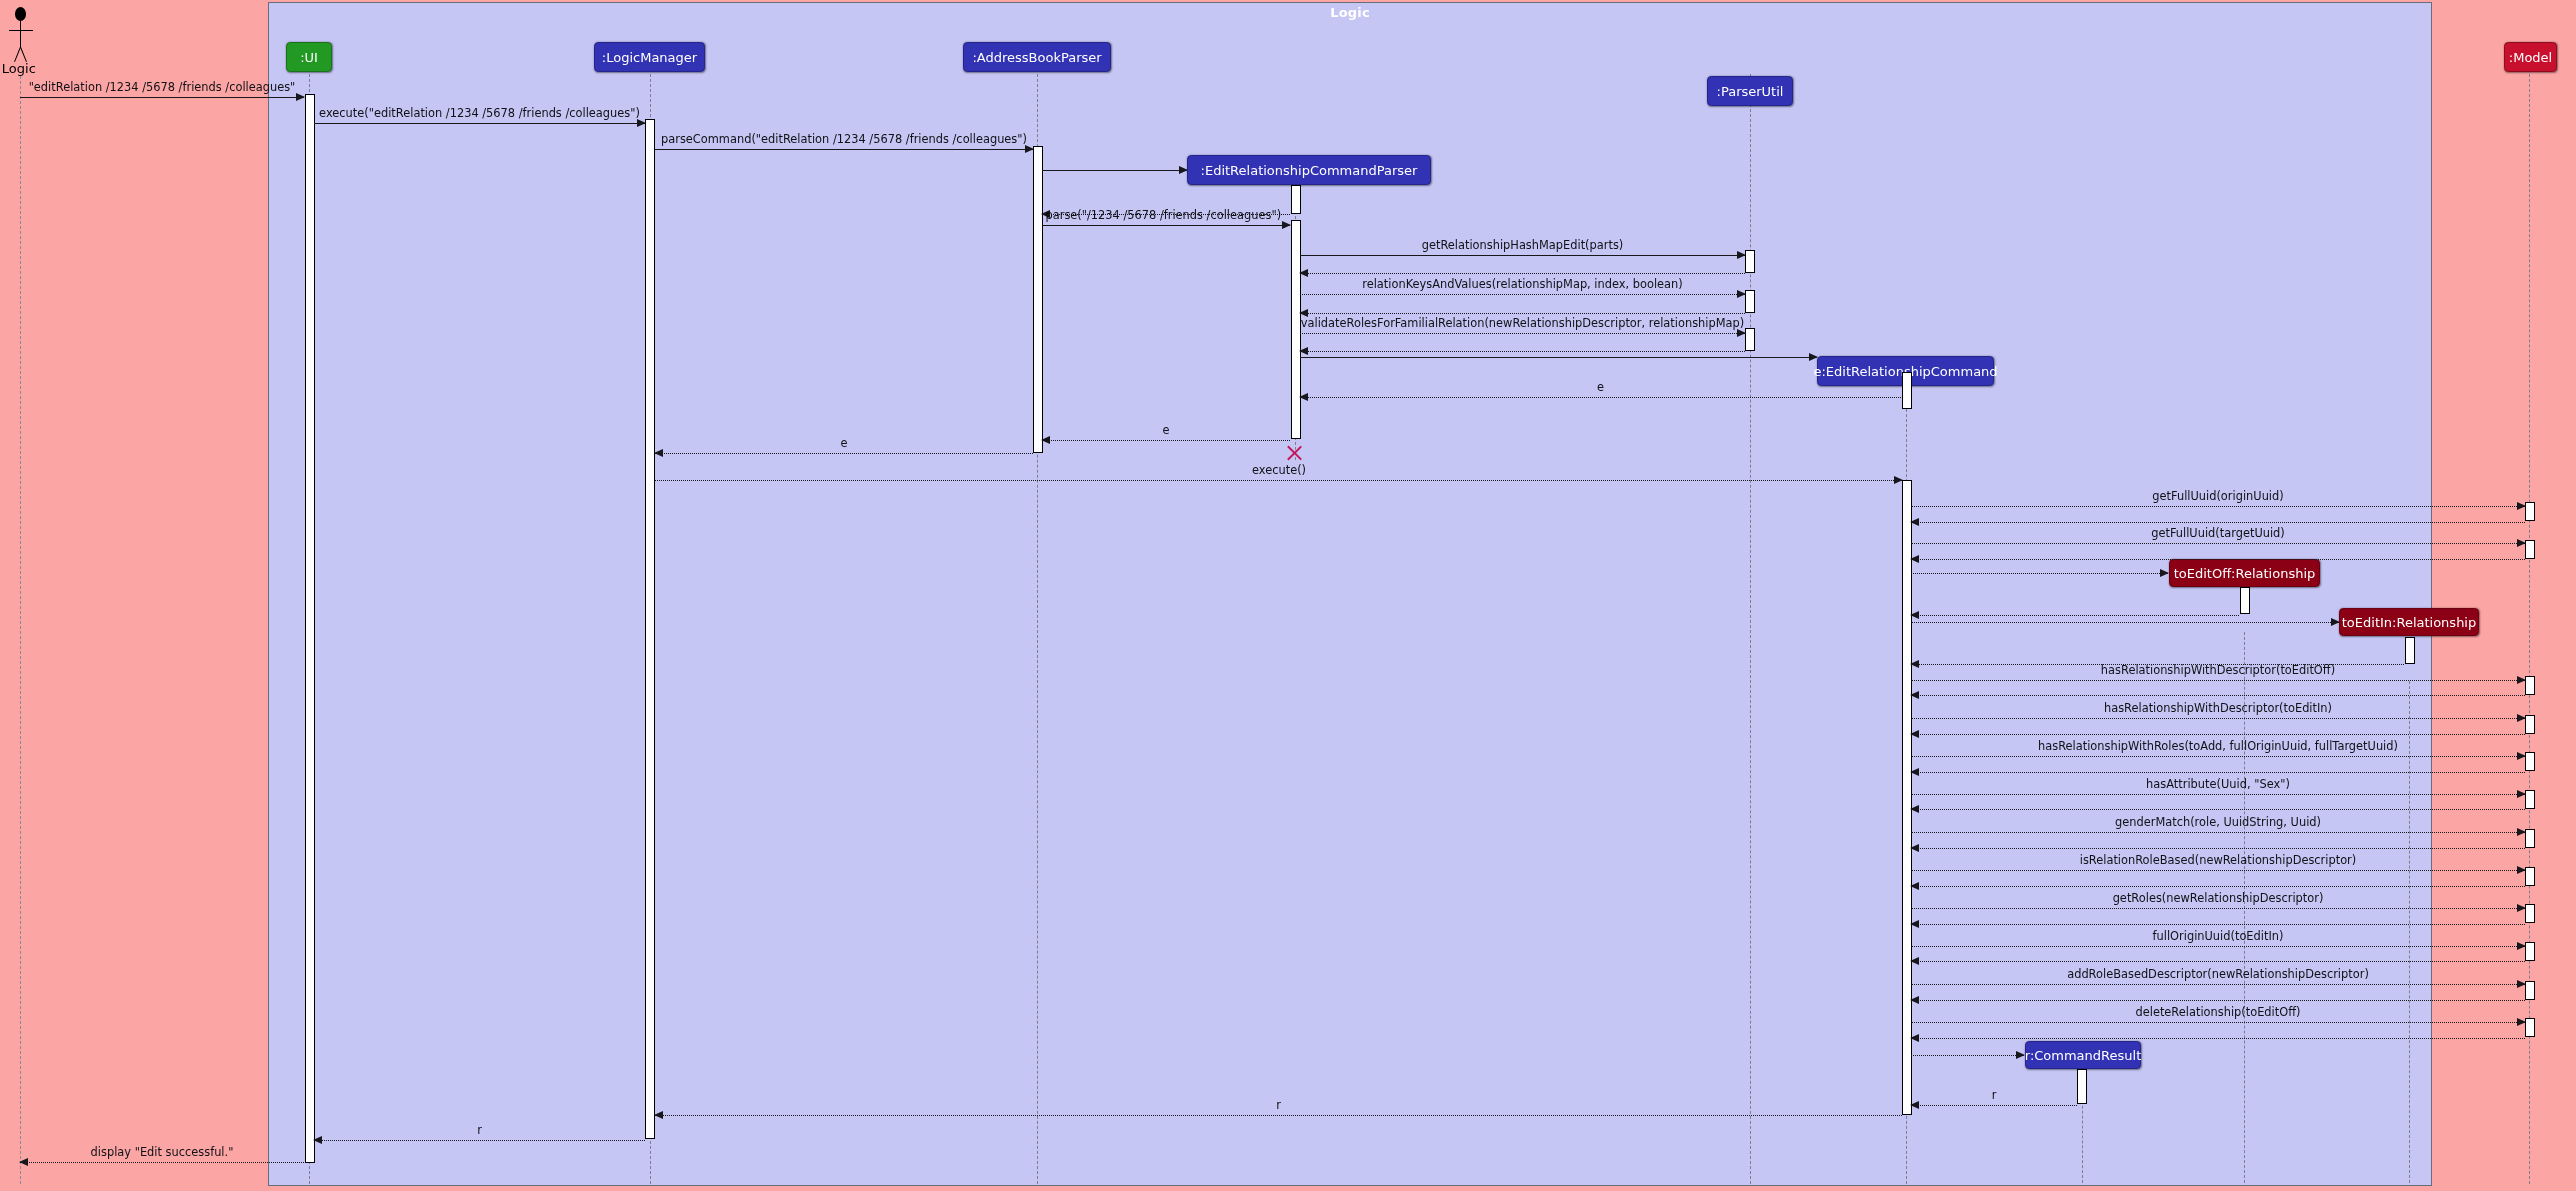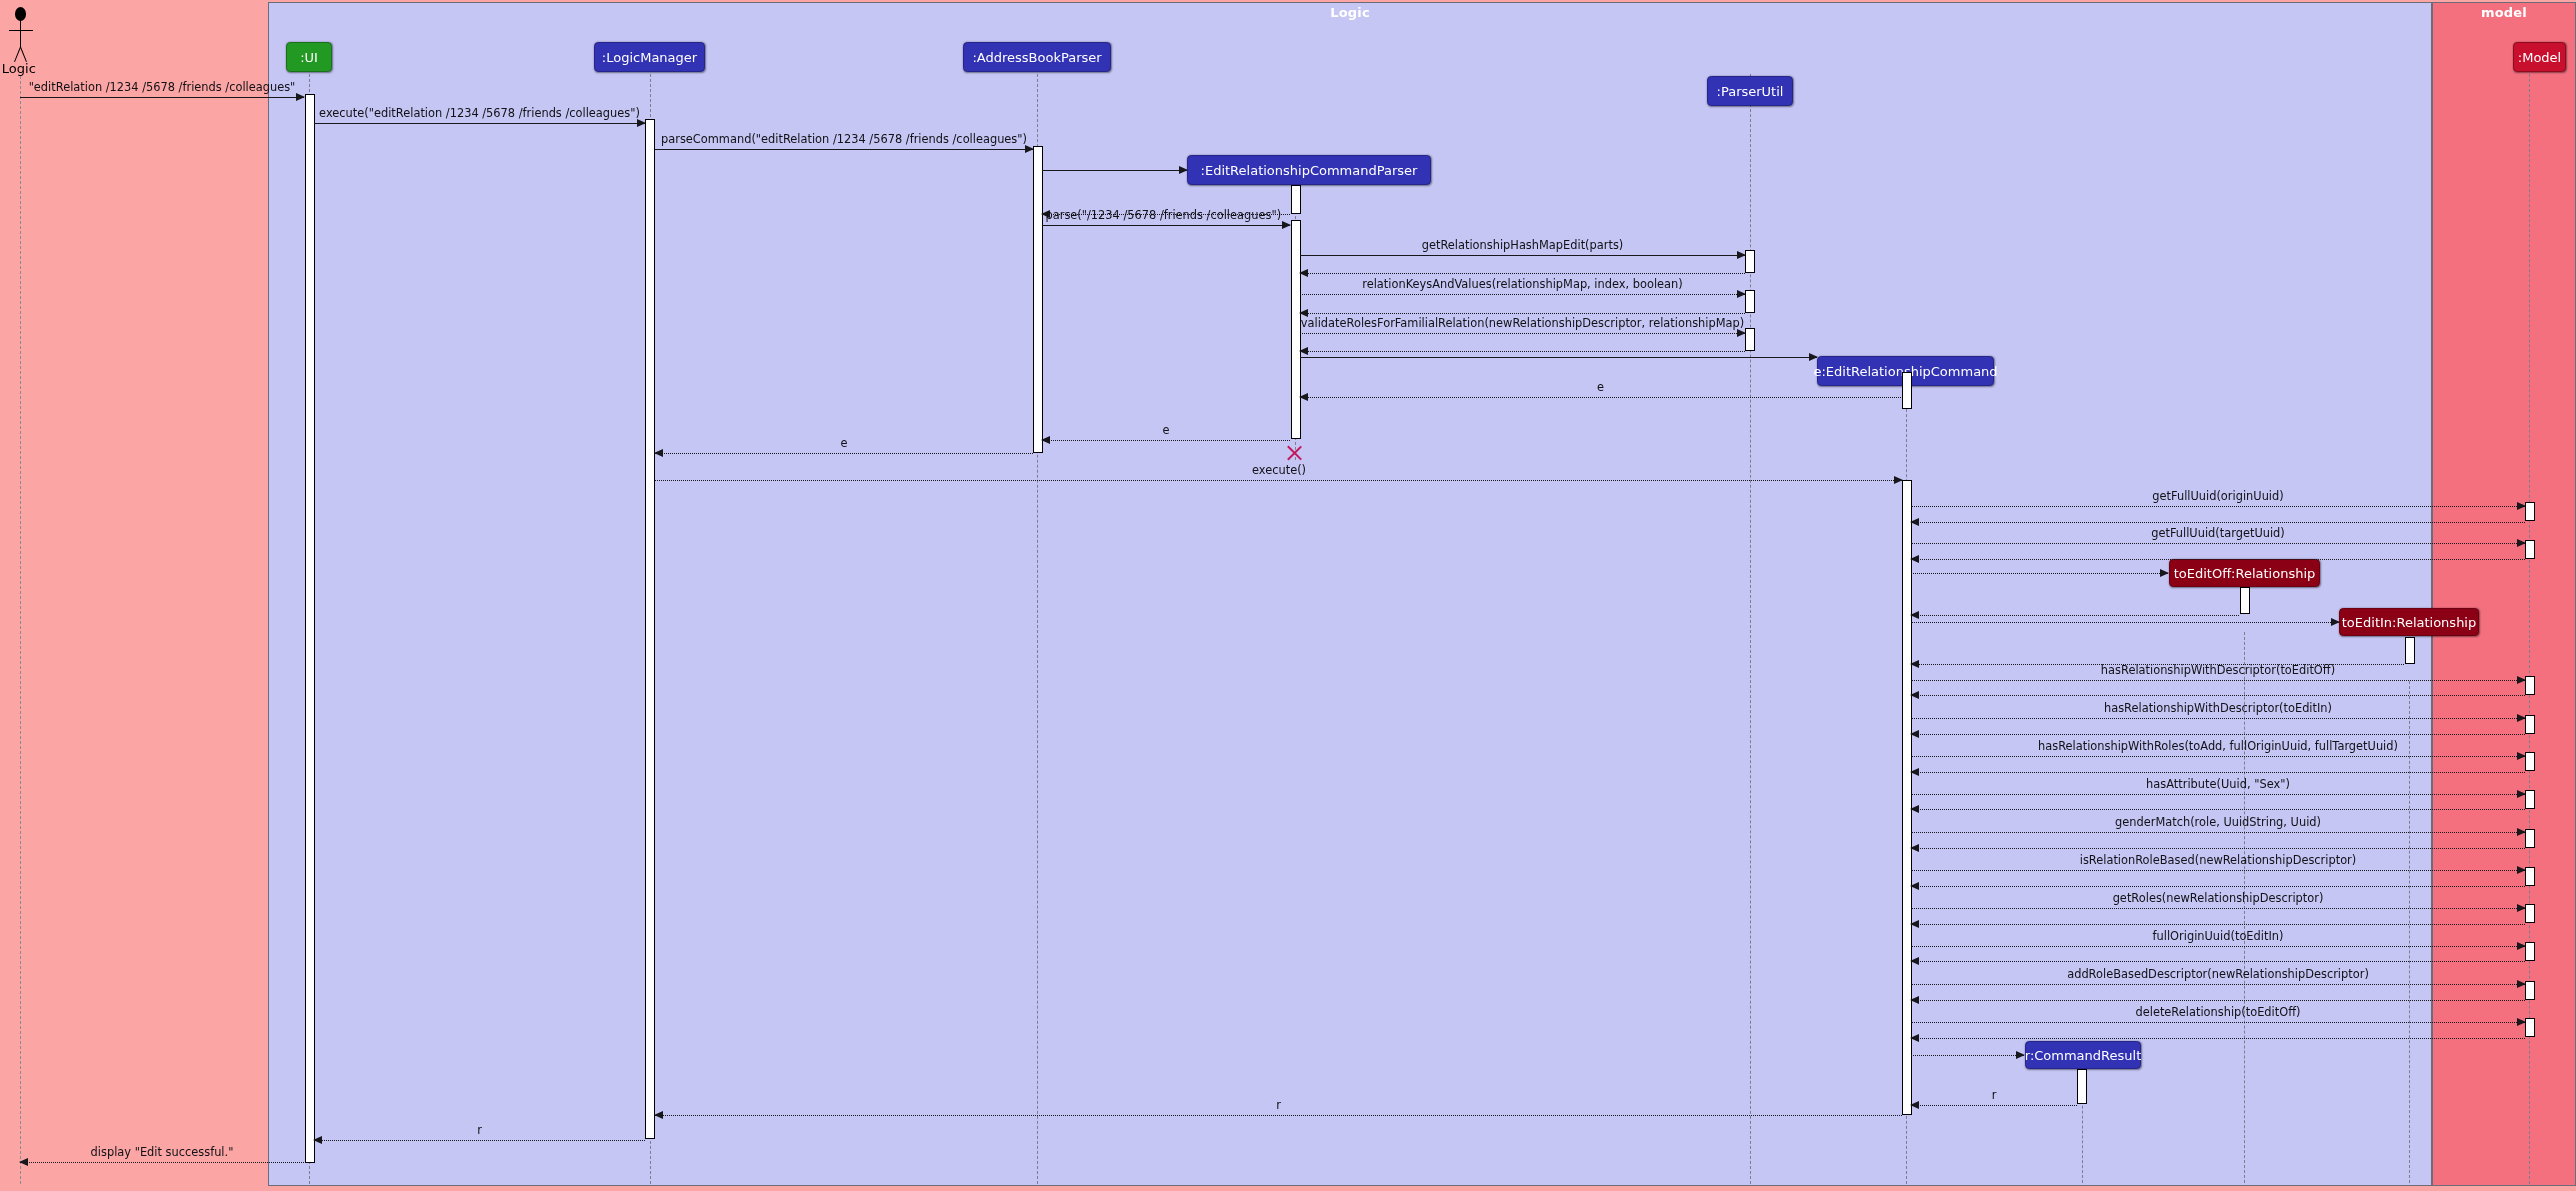--- a/index.html
+++ b/index.html
@@ -16,21 +16,21 @@
   .lifeline.actor{border-left:1.8px dashed #8a8a96;}
 
   
   .part{position:absolute;box-sizing:border-box;color:#fff;font-size:13px;
         white-space:nowrap;border-radius:4.4px;text-align:center;
         display:flex;align-items:center;justify-content:center;
         box-shadow:0.9px 0.9px 1.8px rgba(0,0,0,.45);}
   .part.green{background:#229922;border:0.9px solid #1a6f1a;}
   .part.blue{background:#3232b4;border:0.9px solid #24248a;}
   .part.dred{background:#8b0014;border:0.9px solid #6a0010;}
-  .part.red{background:#c8102e;border:0.9px solid #8f0b20;margin-left:9px;}
+  .part.red{background:#c8102e;border:0.9px solid #8f0b20;}
 
   
   .act{position:absolute;background:#ffffff;border:0.9px solid #000000;box-sizing:border-box;}
 
   
   .msg{position:absolute;height:0;}
   .msg .line{position:absolute;left:0;top:0;width:100%;height:0;}
   .msg.solid .line{border-top:1.2px solid #17171c;}
   .msg.dotted .line{border-top:1.2px dotted #17171c;}
   .arrow{position:absolute;top:-4.4px;width:0;height:0;}
@@ -58,23 +58,20 @@
 </style>
 </head>
 <body>
 
 <div id="stage">
 
   <div class="pkg" style="left:268px;top:1.8px;width:2164px;height:1184px;background:#c5c6f4;">
     <div class="pkg-title">Logic</div>
   </div>
 
-  <div class="pkg" style="left:2432px;top:1.8px;width:144px;height:1184px;background:#f4707f;">
-    <div class="pkg-title">model</div>
-  </div>
 
   <div class="actor-head" style="left:15px;top:7px;"></div>
   <div class="actor-body" style="left:20px;top:21px;height:26px;"></div>
   <div class="actor-arms" style="left:8.8px;top:30px;width:24px;"></div>
   <div class="actor-leg" style="left:20px;top:47px;transform:rotate(22deg);transform-origin:top;"></div>
   <div class="actor-leg" style="left:20px;top:47px;transform:rotate(-22deg);transform-origin:top;"></div>
   <div class="actor-label" style="left:1.8px;top:61px;">Logic</div>
 
   <div class="lifeline actor" style="left:20px;top:76px;height:1108px;"></div>
   <div class="lifeline" style="left:309px;top:74px;height:1110px;"></div>

